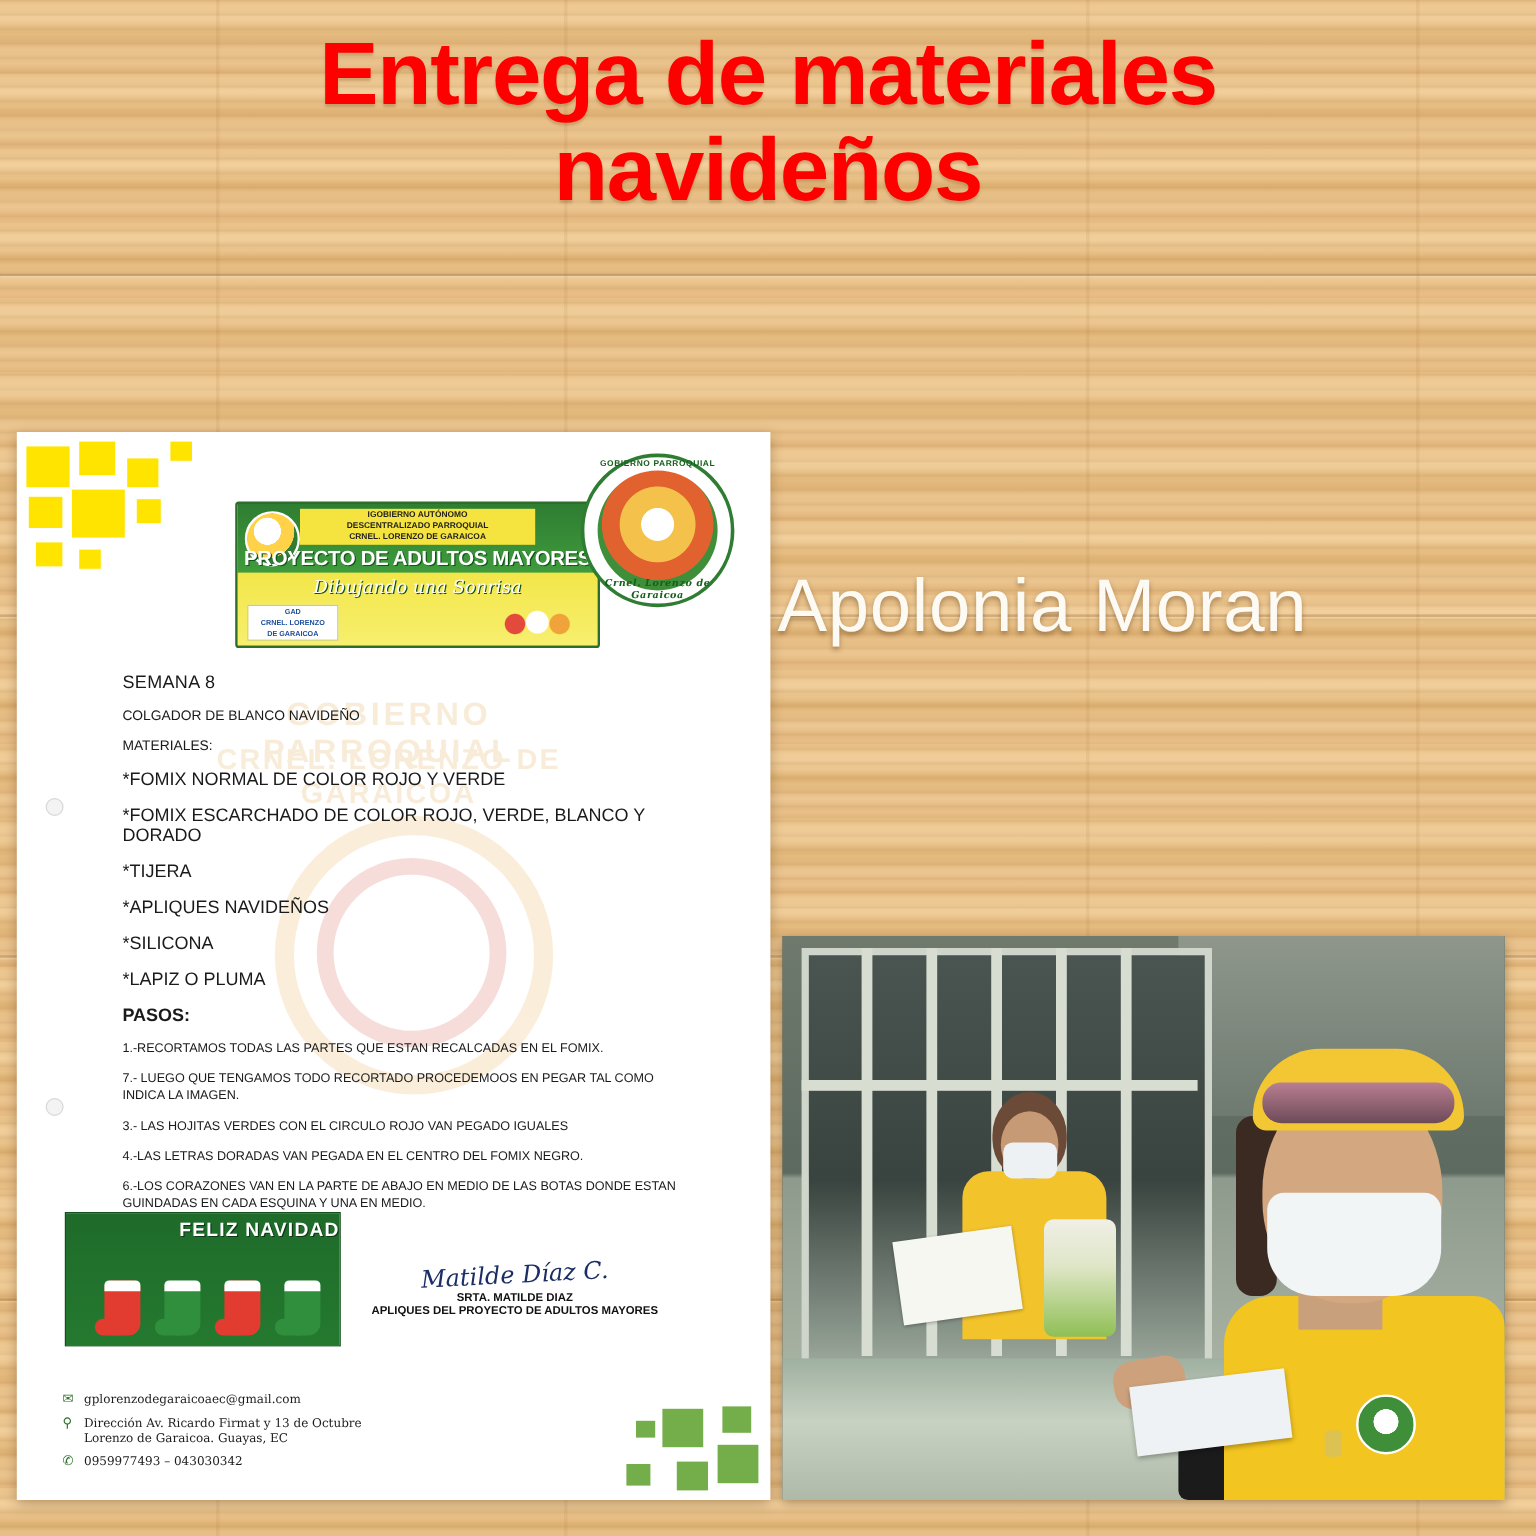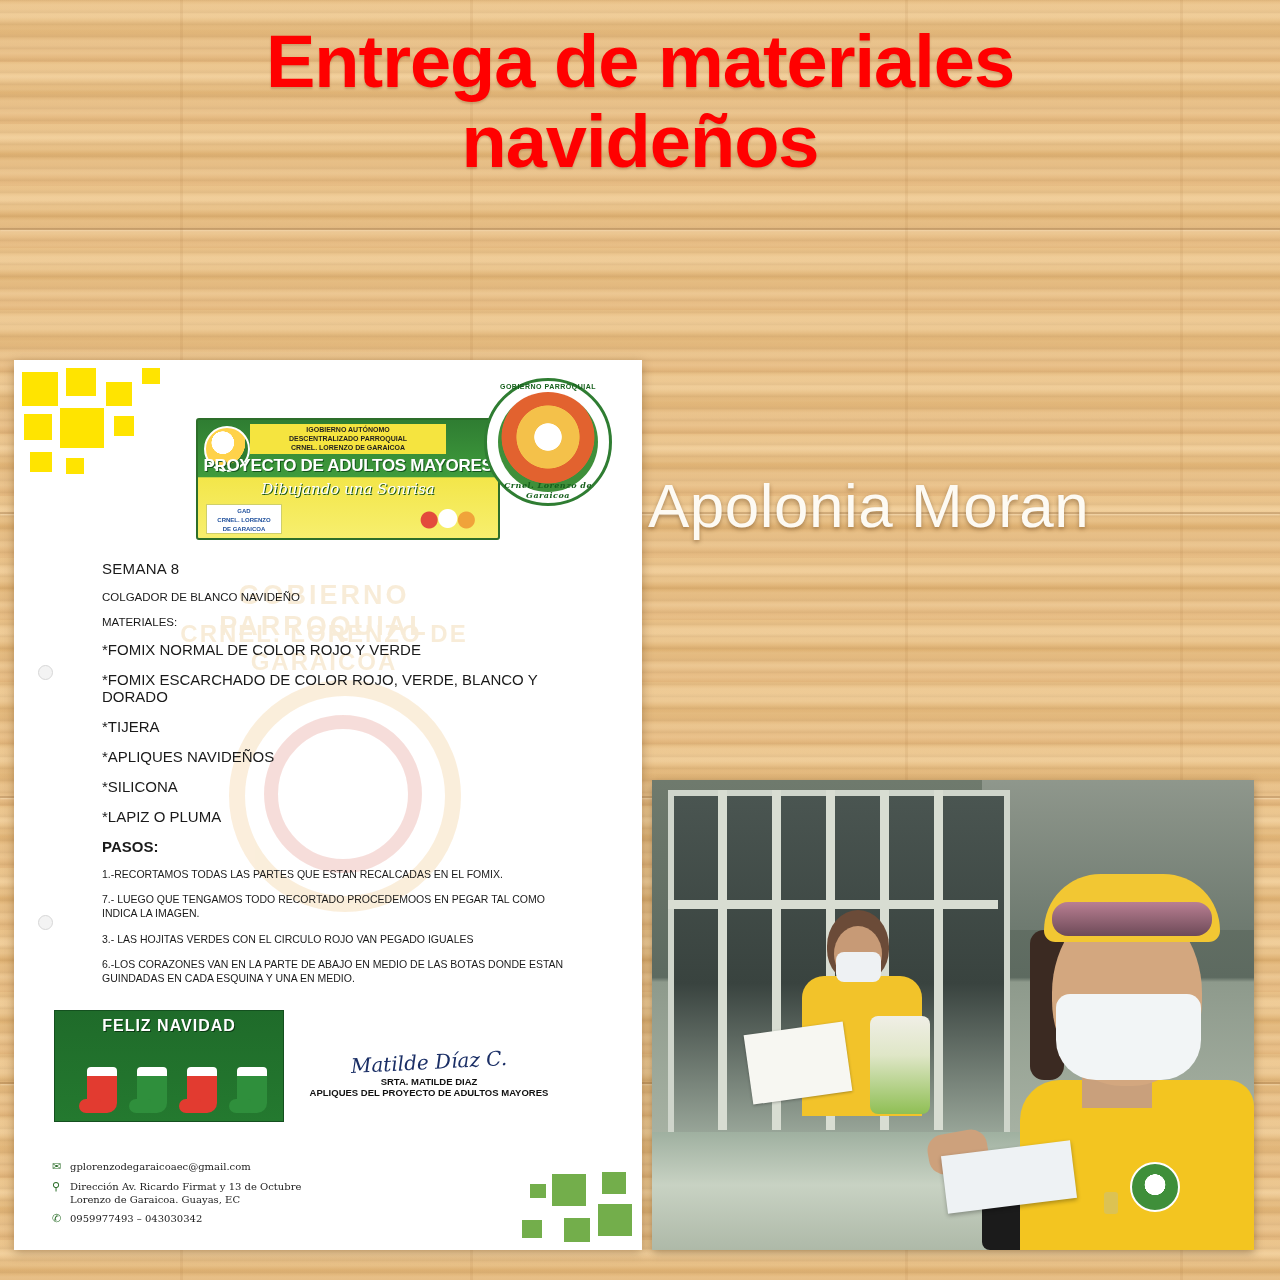--- a/index.html
+++ b/index.html
@@ -339,21 +339,21 @@
     height: 110px;
     background: linear-gradient(180deg, #1f6b2a 0%, #24792f 100%);
     border: 1px solid #14501f;
     overflow: hidden;
   }
   #xmas-photo .xp-text {
     position: absolute;
     top: 6px;
     left: 0;
     width: 228px;
-    text-align: center;
+    text-align: right;
     color: #ffffff;
     font-size: 16px;
     font-weight: bold;
     letter-spacing: 1px;
     text-shadow: 1px 1px 0 #0c3a14;
   }
   .stocking {
     position: absolute;
     bottom: 8px;
     width: 30px;
@@ -649,20 +649,21 @@
       <p class="b-item">*FOMIX NORMAL DE COLOR ROJO Y VERDE</p>
       <p class="b-item">*FOMIX ESCARCHADO DE COLOR ROJO, VERDE, BLANCO Y DORADO</p>
       <p class="b-item">*TIJERA</p>
       <p class="b-item">*APLIQUES NAVIDEÑOS</p>
       <p class="b-item">*SILICONA</p>
       <p class="b-item">*LAPIZ O PLUMA</p>
       <p class="b-steps-head">PASOS:</p>
       <p class="b-step">1.-RECORTAMOS TODAS LAS PARTES QUE ESTAN RECALCADAS EN EL FOMIX.</p>
       <p class="b-step">7.- LUEGO QUE TENGAMOS TODO RECORTADO PROCEDEMOOS EN PEGAR TAL COMO INDICA LA IMAGEN.</p>
       <p class="b-step">3.- LAS HOJITAS VERDES CON EL CIRCULO ROJO VAN PEGADO IGUALES</p>
+      <p class="b-step">4.-LAS LETRAS DORADAS VAN PEGADA EN EL CENTRO DEL FOMIX NEGRO.</p>
       <p class="b-step">6.-LOS CORAZONES VAN EN LA PARTE DE ABAJO EN MEDIO DE LAS BOTAS DONDE ESTAN GUINDADAS EN CADA ESQUINA Y UNA EN MEDIO.</p>
     </div>
 
     <div id="xmas-photo">
       <div class="xp-text">FELIZ NAVIDAD</div>
       <div class="stocking" style="left:32px;  background:#e23b30;">
           <div class="cuff"></div>
         </div>
       <div class="stocking" style="left:82px;  background:#2f8f3c;">
           <div class="cuff"></div>

